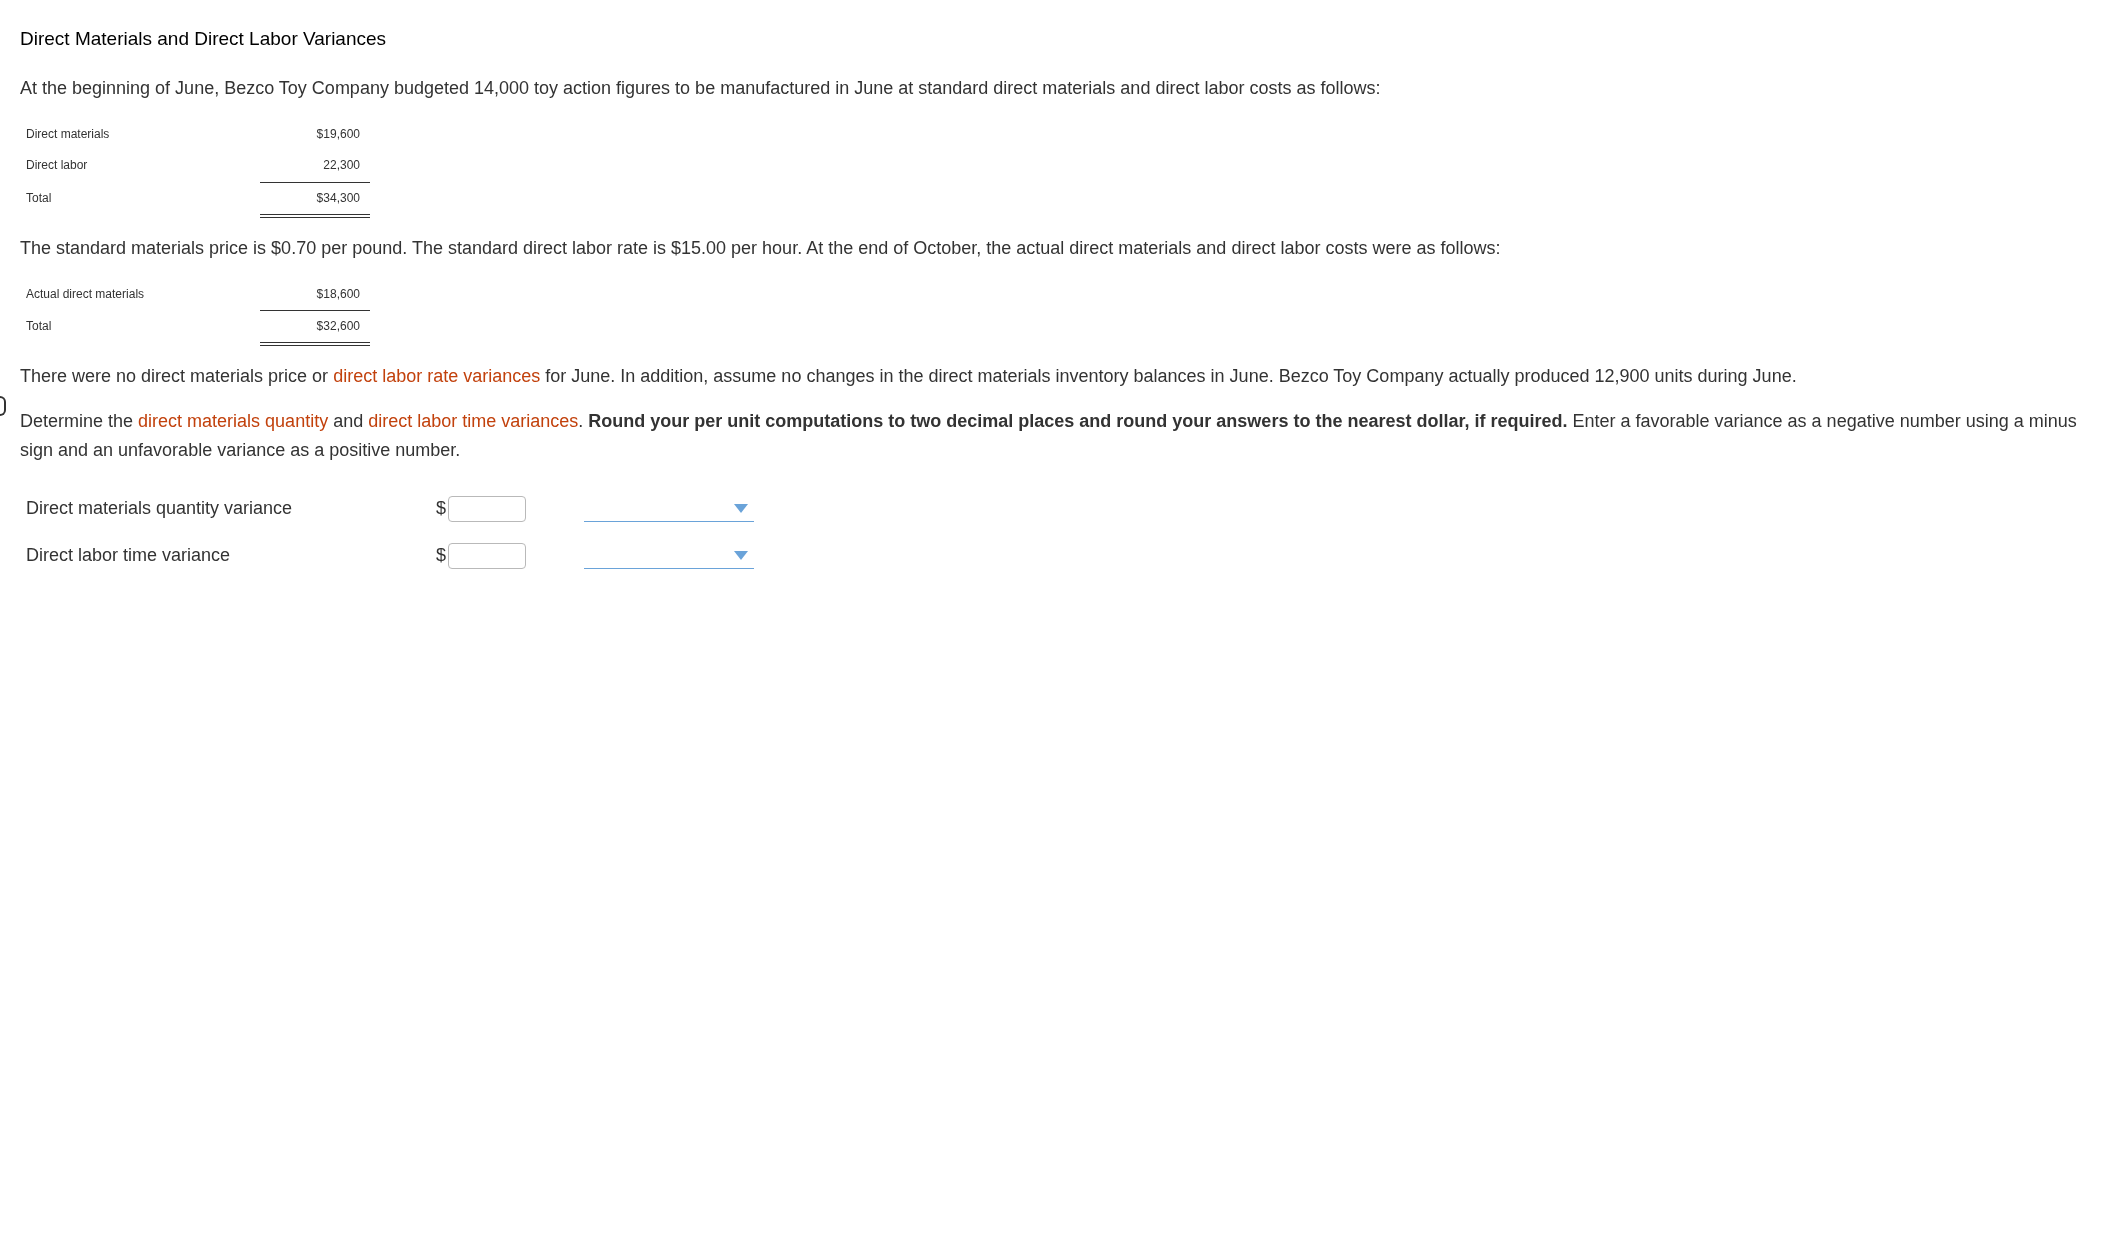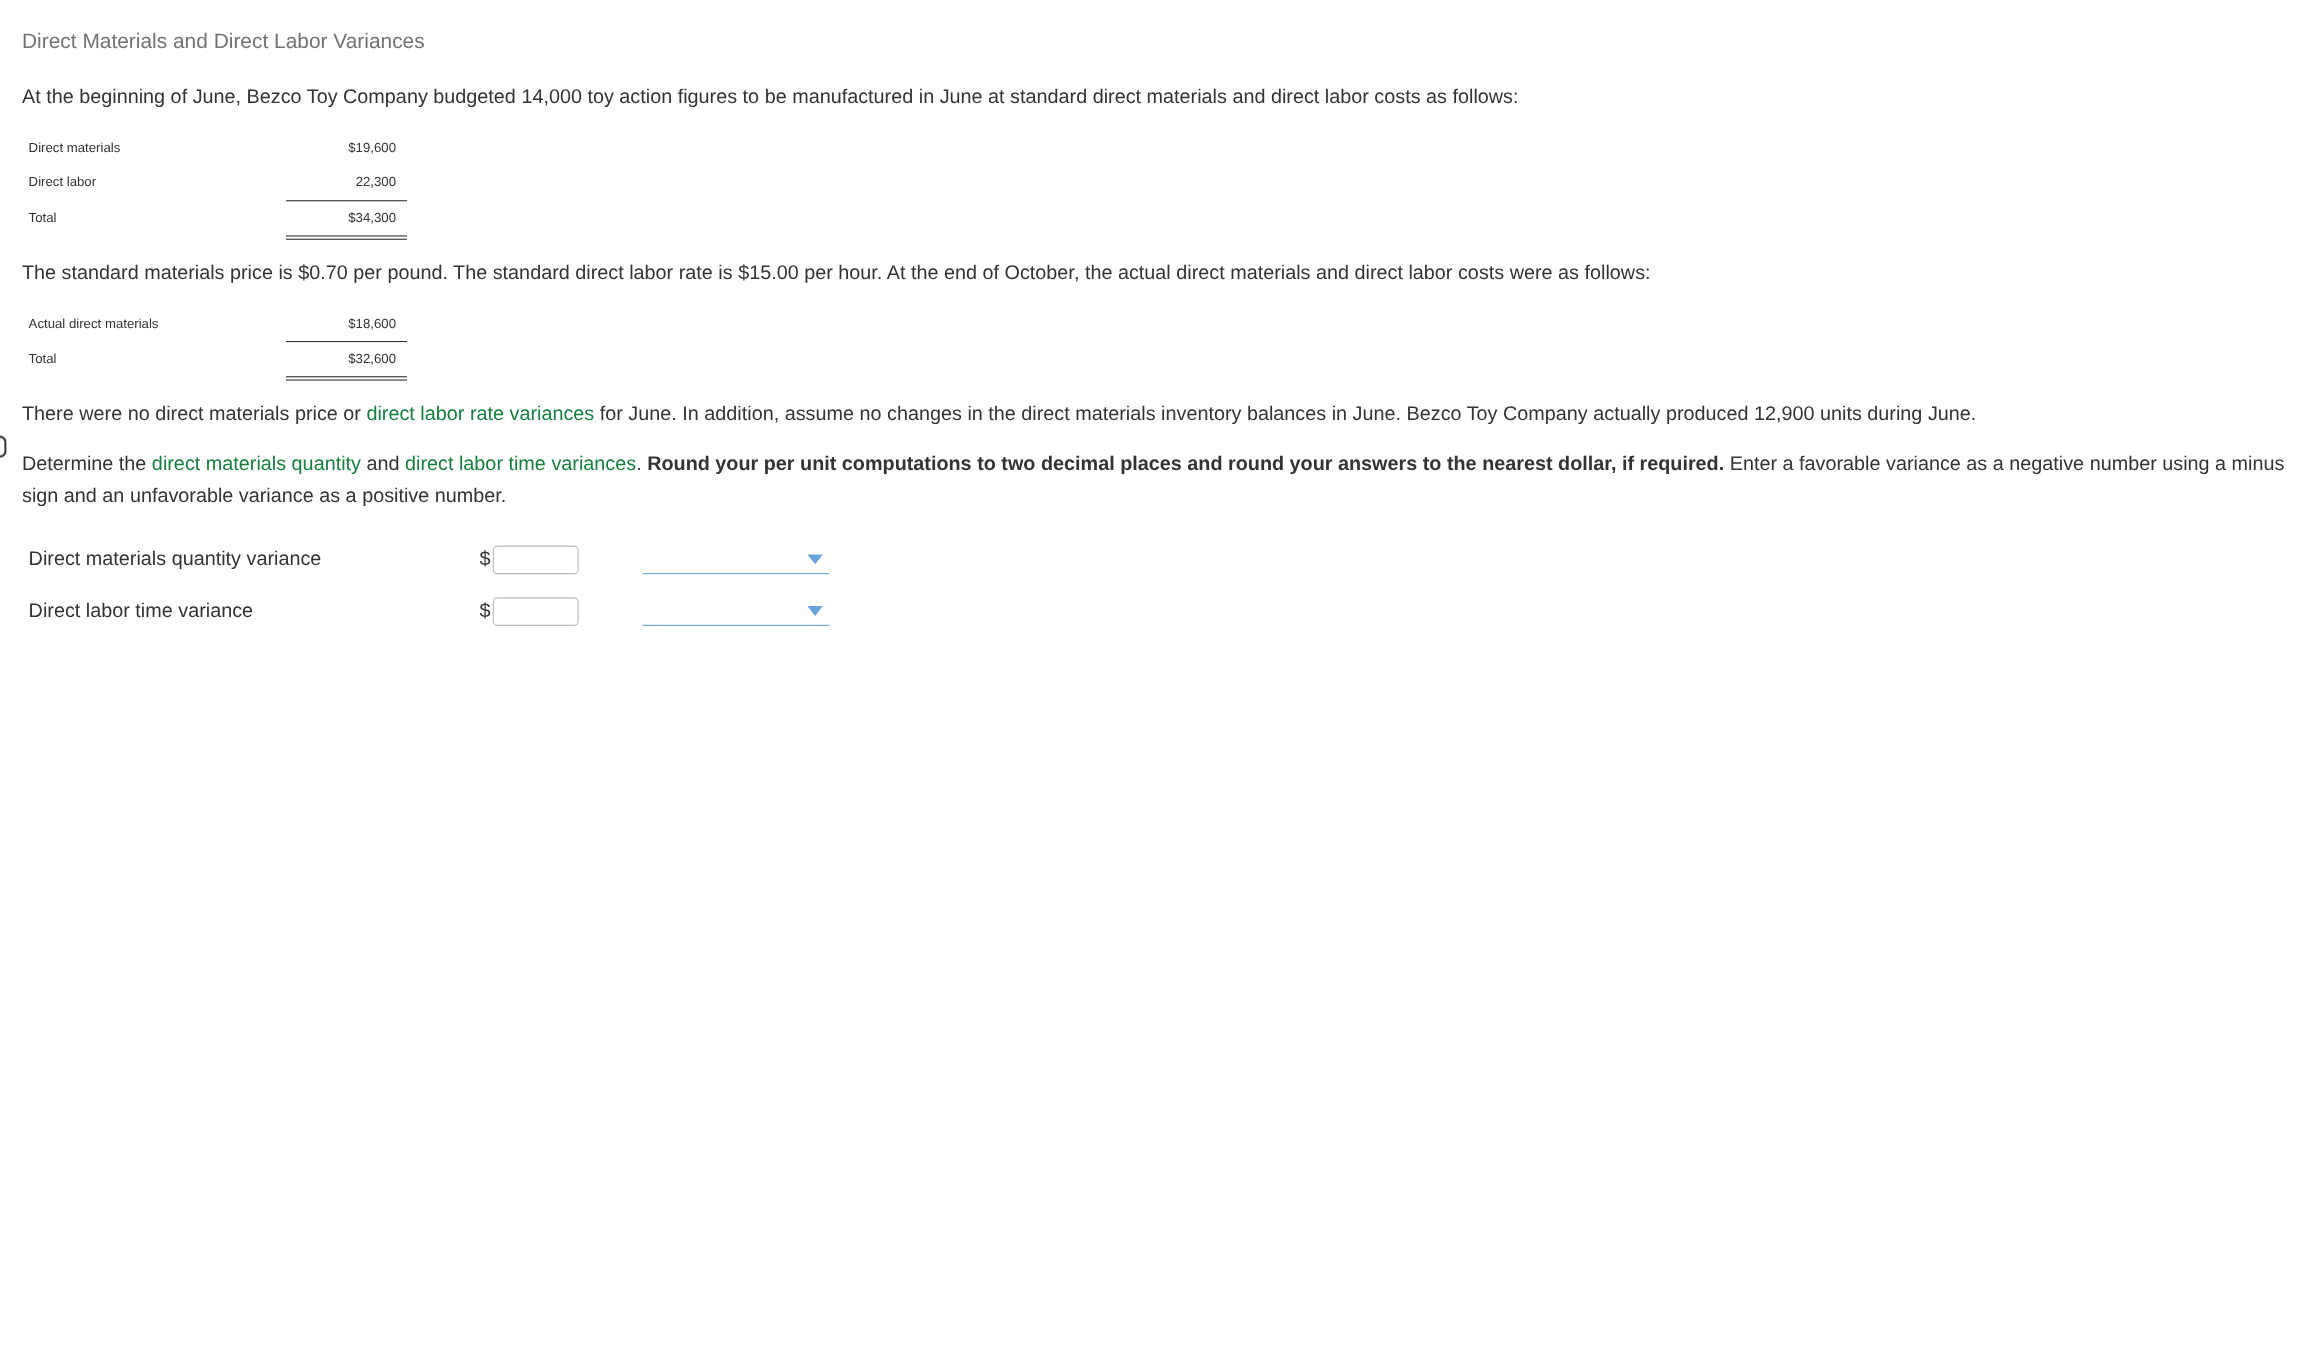--- a/index.html
+++ b/index.html
@@ -7,21 +7,21 @@
       font-family: Verdana, Geneva, sans-serif;
       font-size: 18px;
       color: #333;
       line-height: 1.6;
       padding: 24px 20px;
       background: #fff;
     }
     .title {
       font-size: 19px;
       margin-bottom: 20px;
-      color: #737373;
+      color: #000000;
     }
     .para {
       margin-bottom: 16px;
     }
     .cost-table {
       border-collapse: collapse;
       margin: 8px 0 16px 0;
     }
     .cost-table td {
       padding: 6px 10px 6px 6px;
@@ -36,21 +36,21 @@
       min-width: 110px;
       text-align: right;
     }
     .cost-table tr.subtotal td.value {
       border-top: 1px solid #333;
     }
     .cost-table tr.total td.value {
       border-bottom: 4px double #333;
     }
     .green {
-      color: #15803d;
+      color: #c2410c;
     }
     .bold {
       font-weight: bold;
     }
     .answer-table {
       border-collapse: separate;
       border-spacing: 0 10px;
       margin-top: 8px;
     }
     .answer-table td {

